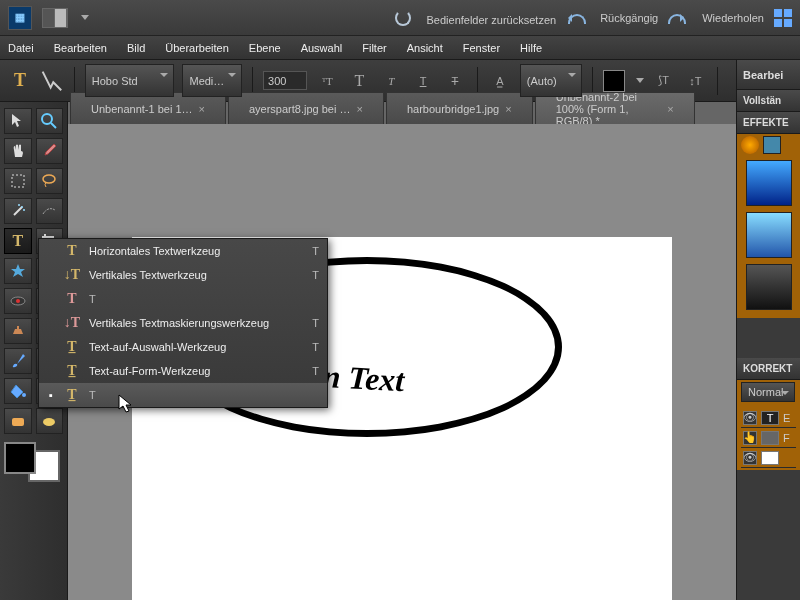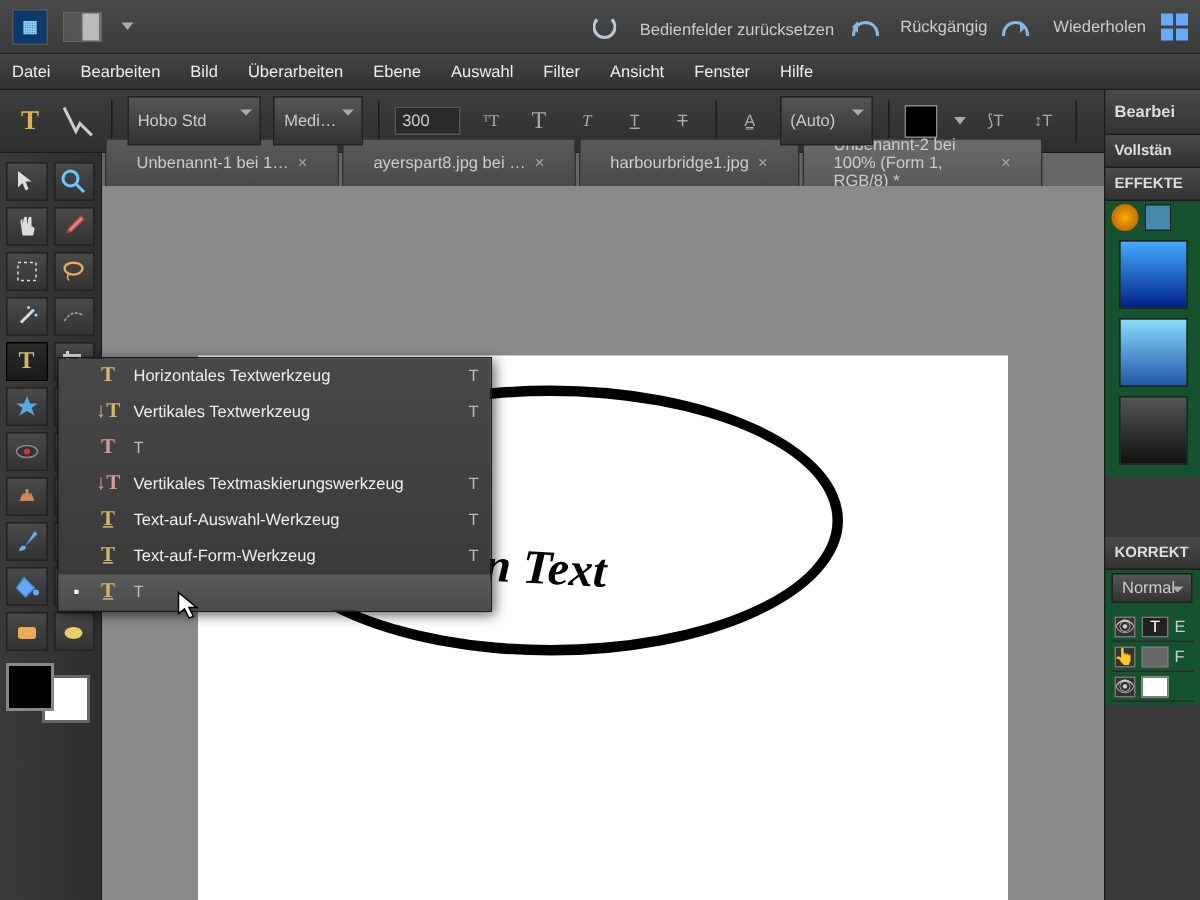--- a/index.html
+++ b/index.html
@@ -48,21 +48,21 @@
 .path-text{position:absolute;left:70px;top:120px;font-family:"Comic Sans MS",cursive;font-size:32px;font-weight:bold;color:#000;font-style:italic;transform:rotate(3deg)}
 .flyout{position:absolute;left:38px;top:238px;width:290px;background:linear-gradient(#484848,#383838);border:1px solid #1a1a1a;box-shadow:2px 2px 8px rgba(0,0,0,0.6);z-index:100}
 .flyout-item{height:24px;display:flex;align-items:center;padding:0 8px;gap:8px;cursor:pointer}
 .flyout-item:hover,.flyout-item.hover{background:linear-gradient(#5a5a5a,#4a4a4a)}
 .flyout-item .ico{width:18px;height:18px;display:flex;align-items:center;justify-content:center;color:#d4b76a;font-family:serif;font-size:14px;font-weight:bold}
 .flyout-item .lbl{flex:1;color:#eee}
 .flyout-item .key{color:#bbb}
 .flyout-item .mark{width:8px;text-align:center;color:#fff}
 .right-panels{position:absolute;right:0;top:60px;width:64px;bottom:0;background:#3a3a3a;border-left:1px solid #1a1a1a}
 .panel-tab{height:22px;background:linear-gradient(#4a4a4a,#333);border-bottom:1px solid #1a1a1a;padding:0 6px;display:flex;align-items:center;color:#ddd;font-size:10px;font-weight:bold;overflow:hidden}
-.panel-body{padding:2px 4px;background:#14532d}
+.panel-body{padding:2px 4px;background:#a16207}
 .effect-row{display:flex;gap:4px;margin-bottom:4px}
 .effect-thumb{width:46px;height:46px;background:linear-gradient(#4af,#028);border:1px solid #222;margin:6px auto}
 .effect-thumb.dark{background:linear-gradient(#555,#111)}
 .layer-row{height:20px;display:flex;align-items:center;gap:4px;padding:0 2px;border-bottom:1px solid #2a2a2a;font-size:10px}
 .eye{width:14px;height:14px;border:1px solid #777;background:#333;display:flex;align-items:center;justify-content:center}
 .cursor{position:absolute;left:118px;top:394px;z-index:200;pointer-events:none}
 .spacer{flex:1}
 </style>
 </head>
 <body>

